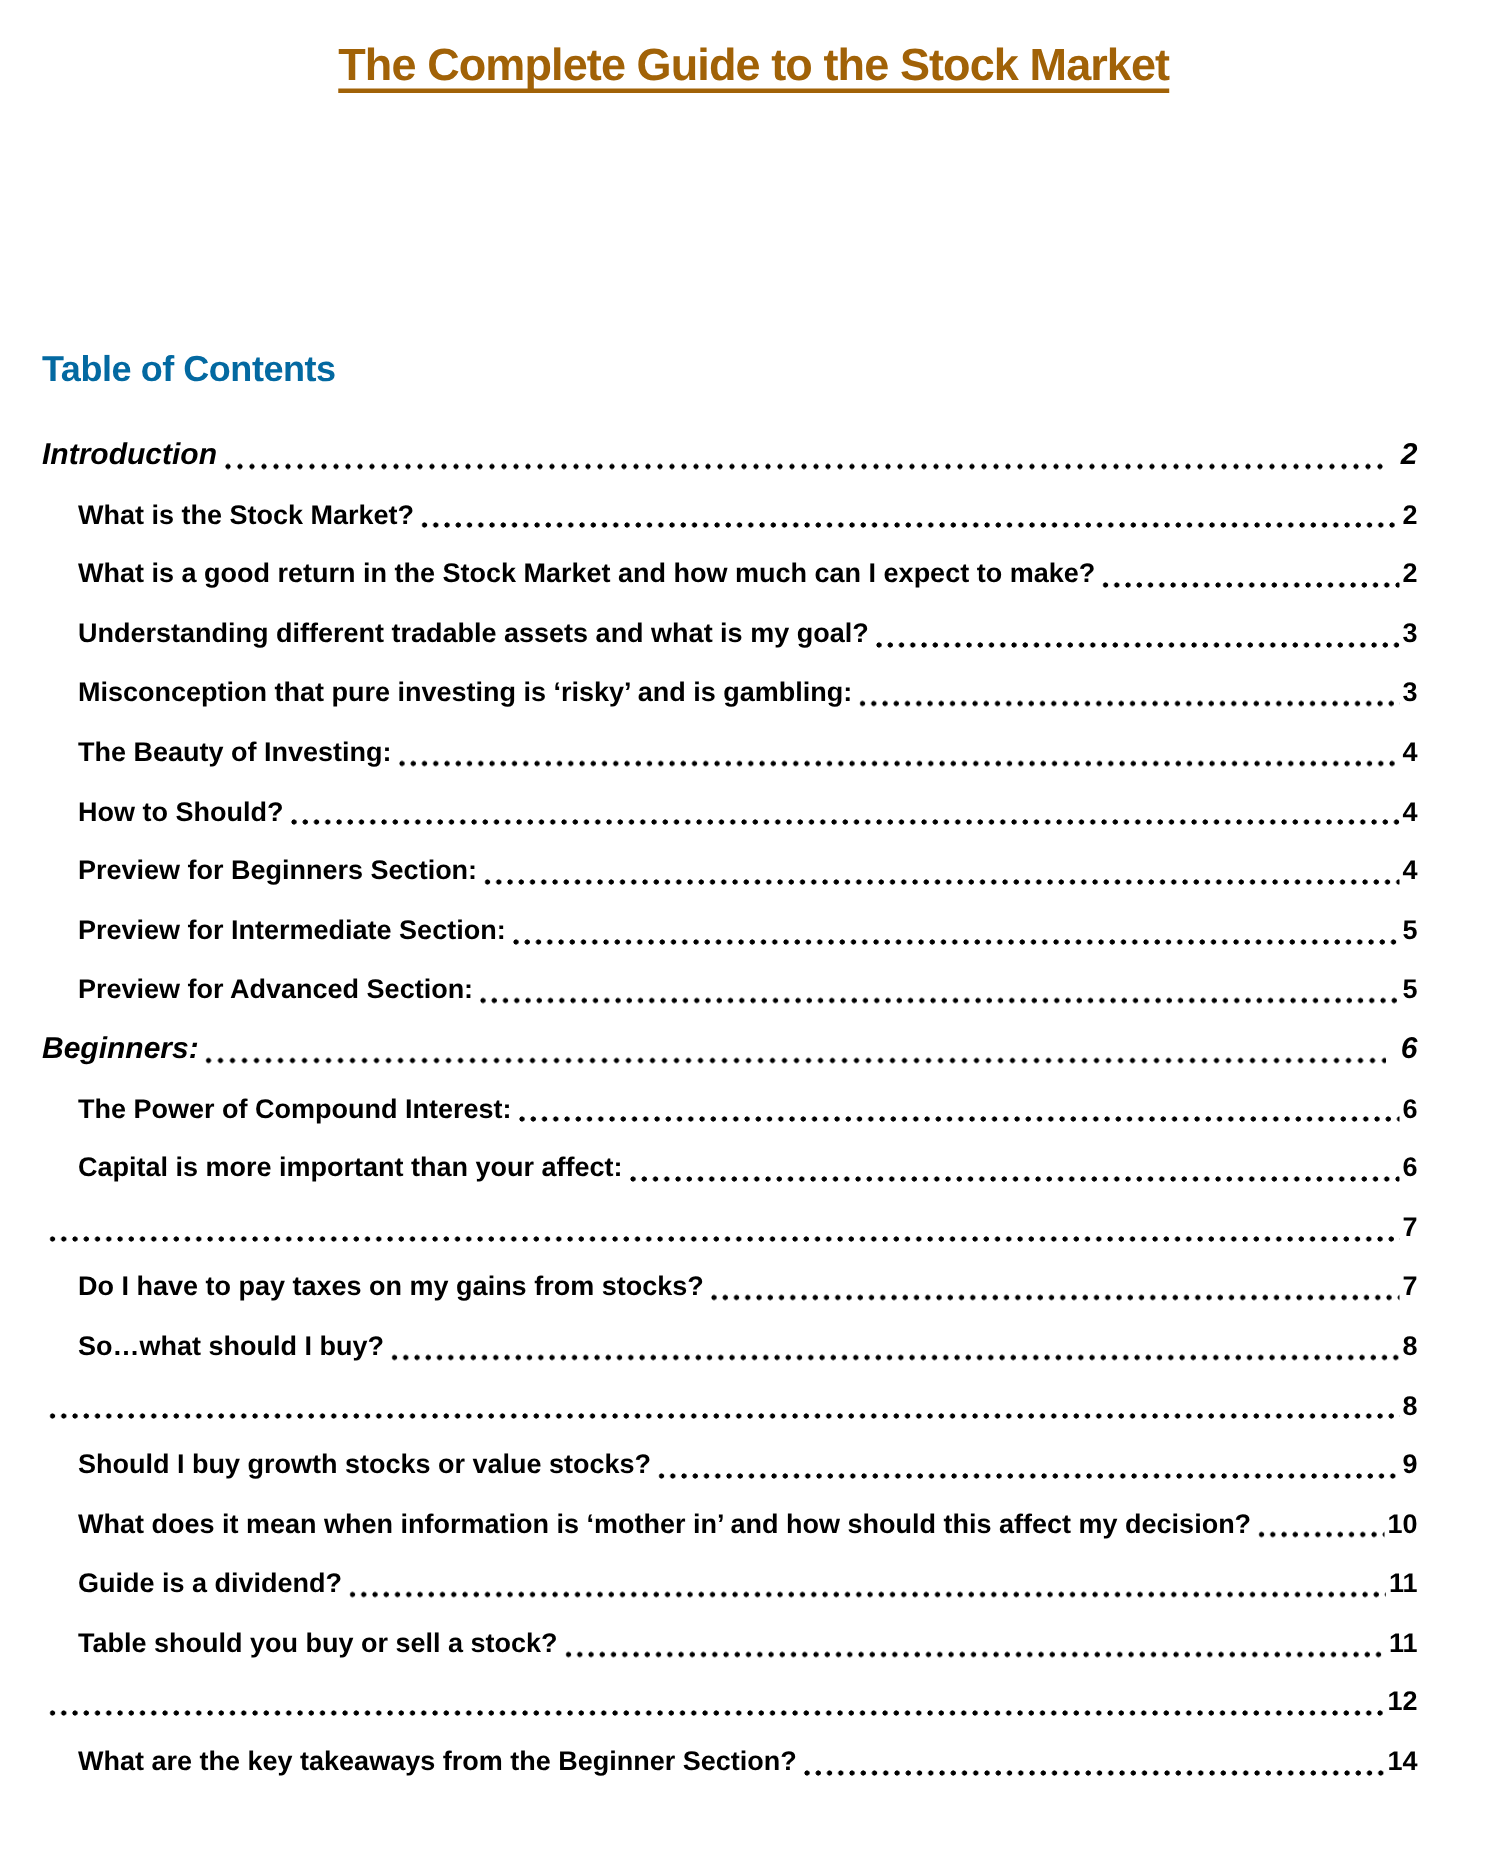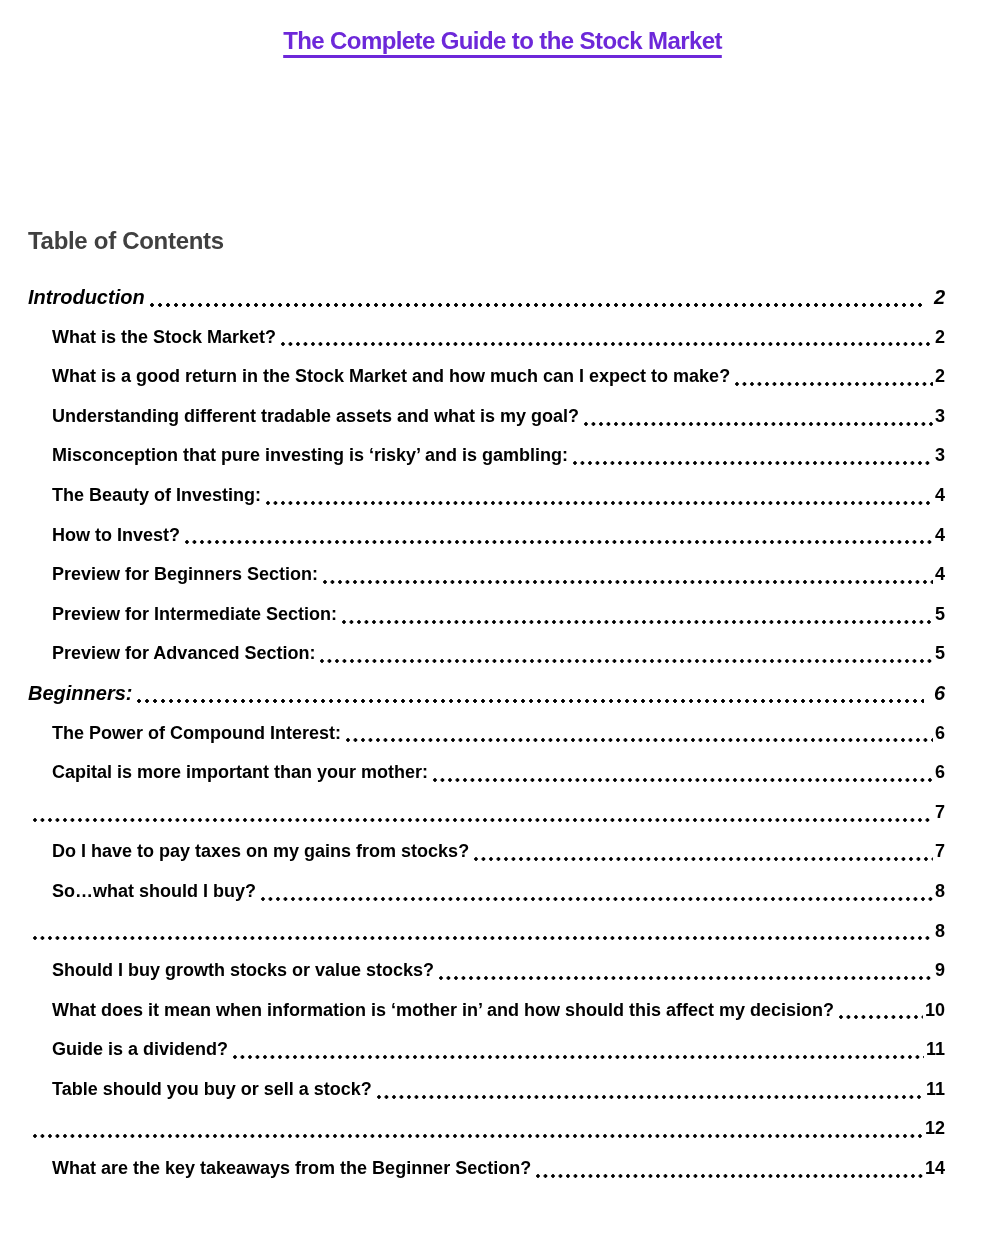--- a/index.html
+++ b/index.html
@@ -12,27 +12,27 @@
     color: #000000;
     overflow: hidden;
     position: relative;
   }
   .title-wrap {
     padding-top: 27px;
     text-align: center;
   }
   .doc-title {
     display: inline-block;
-    font-size: 24px;
+    font-size: 30px;
     font-weight: bold;
     letter-spacing: -0.6px;
     text-decoration: underline;
     text-decoration-thickness: 2.5px;
     text-underline-offset: 6px;
-    color: #6d28d9;
+    color: #a16207;
   }
   .toc-heading {
     margin: 172px 0 0 28px;
     font-size: 24px;
     font-weight: bold;
     letter-spacing: -0.3px;
   }
   .toc-list {
     margin: 23px 60px 0 28px;
   }
@@ -75,21 +75,21 @@
   }
 </style>
 </head>
 <body>
 
 <div class="page">
   <div class="title-wrap">
     <span class="doc-title">The Complete Guide to the Stock Market</span>
   </div>
 
-  <div class="toc-heading" style="color: #404040;">Table of Contents</div>
+  <div class="toc-heading" style="color: #0369a1;">Table of Contents</div>
 
   <div class="toc-list">
       <div class="toc-row level-1">
         <span class="toc-label">Introduction</span>
         <span class="toc-dots"></span>
         <span class="toc-page">2</span>
       </div>
       <div class="toc-row level-2">
         <span class="toc-label">What is the Stock Market?</span>
         <span class="toc-dots"></span>
@@ -109,21 +109,21 @@
         <span class="toc-label">Misconception that pure investing is ‘risky’ and is gambling:</span>
         <span class="toc-dots"></span>
         <span class="toc-page">3</span>
       </div>
       <div class="toc-row level-2">
         <span class="toc-label">The Beauty of Investing:</span>
         <span class="toc-dots"></span>
         <span class="toc-page">4</span>
       </div>
       <div class="toc-row level-2">
-        <span class="toc-label">How to Invest?</span>
+        <span class="toc-label">How to Should?</span>
         <span class="toc-dots"></span>
         <span class="toc-page">4</span>
       </div>
       <div class="toc-row level-2">
         <span class="toc-label">Preview for Beginners Section:</span>
         <span class="toc-dots"></span>
         <span class="toc-page">4</span>
       </div>
       <div class="toc-row level-2">
         <span class="toc-label">Preview for Intermediate Section:</span>
@@ -139,21 +139,21 @@
         <span class="toc-label">Beginners:</span>
         <span class="toc-dots"></span>
         <span class="toc-page">6</span>
       </div>
       <div class="toc-row level-2">
         <span class="toc-label">The Power of Compound Interest:</span>
         <span class="toc-dots"></span>
         <span class="toc-page">6</span>
       </div>
       <div class="toc-row level-2">
-        <span class="toc-label">Capital is more important than your mother:</span>
+        <span class="toc-label">Capital is more important than your affect:</span>
         <span class="toc-dots"></span>
         <span class="toc-page">6</span>
       </div>
       <div class="toc-row level-2">
         <span class="toc-dots"></span>
         <span class="toc-page">7</span>
       </div>
       <div class="toc-row level-2">
         <span class="toc-label">Do I have to pay taxes on my gains from stocks?</span>
         <span class="toc-dots"></span>

